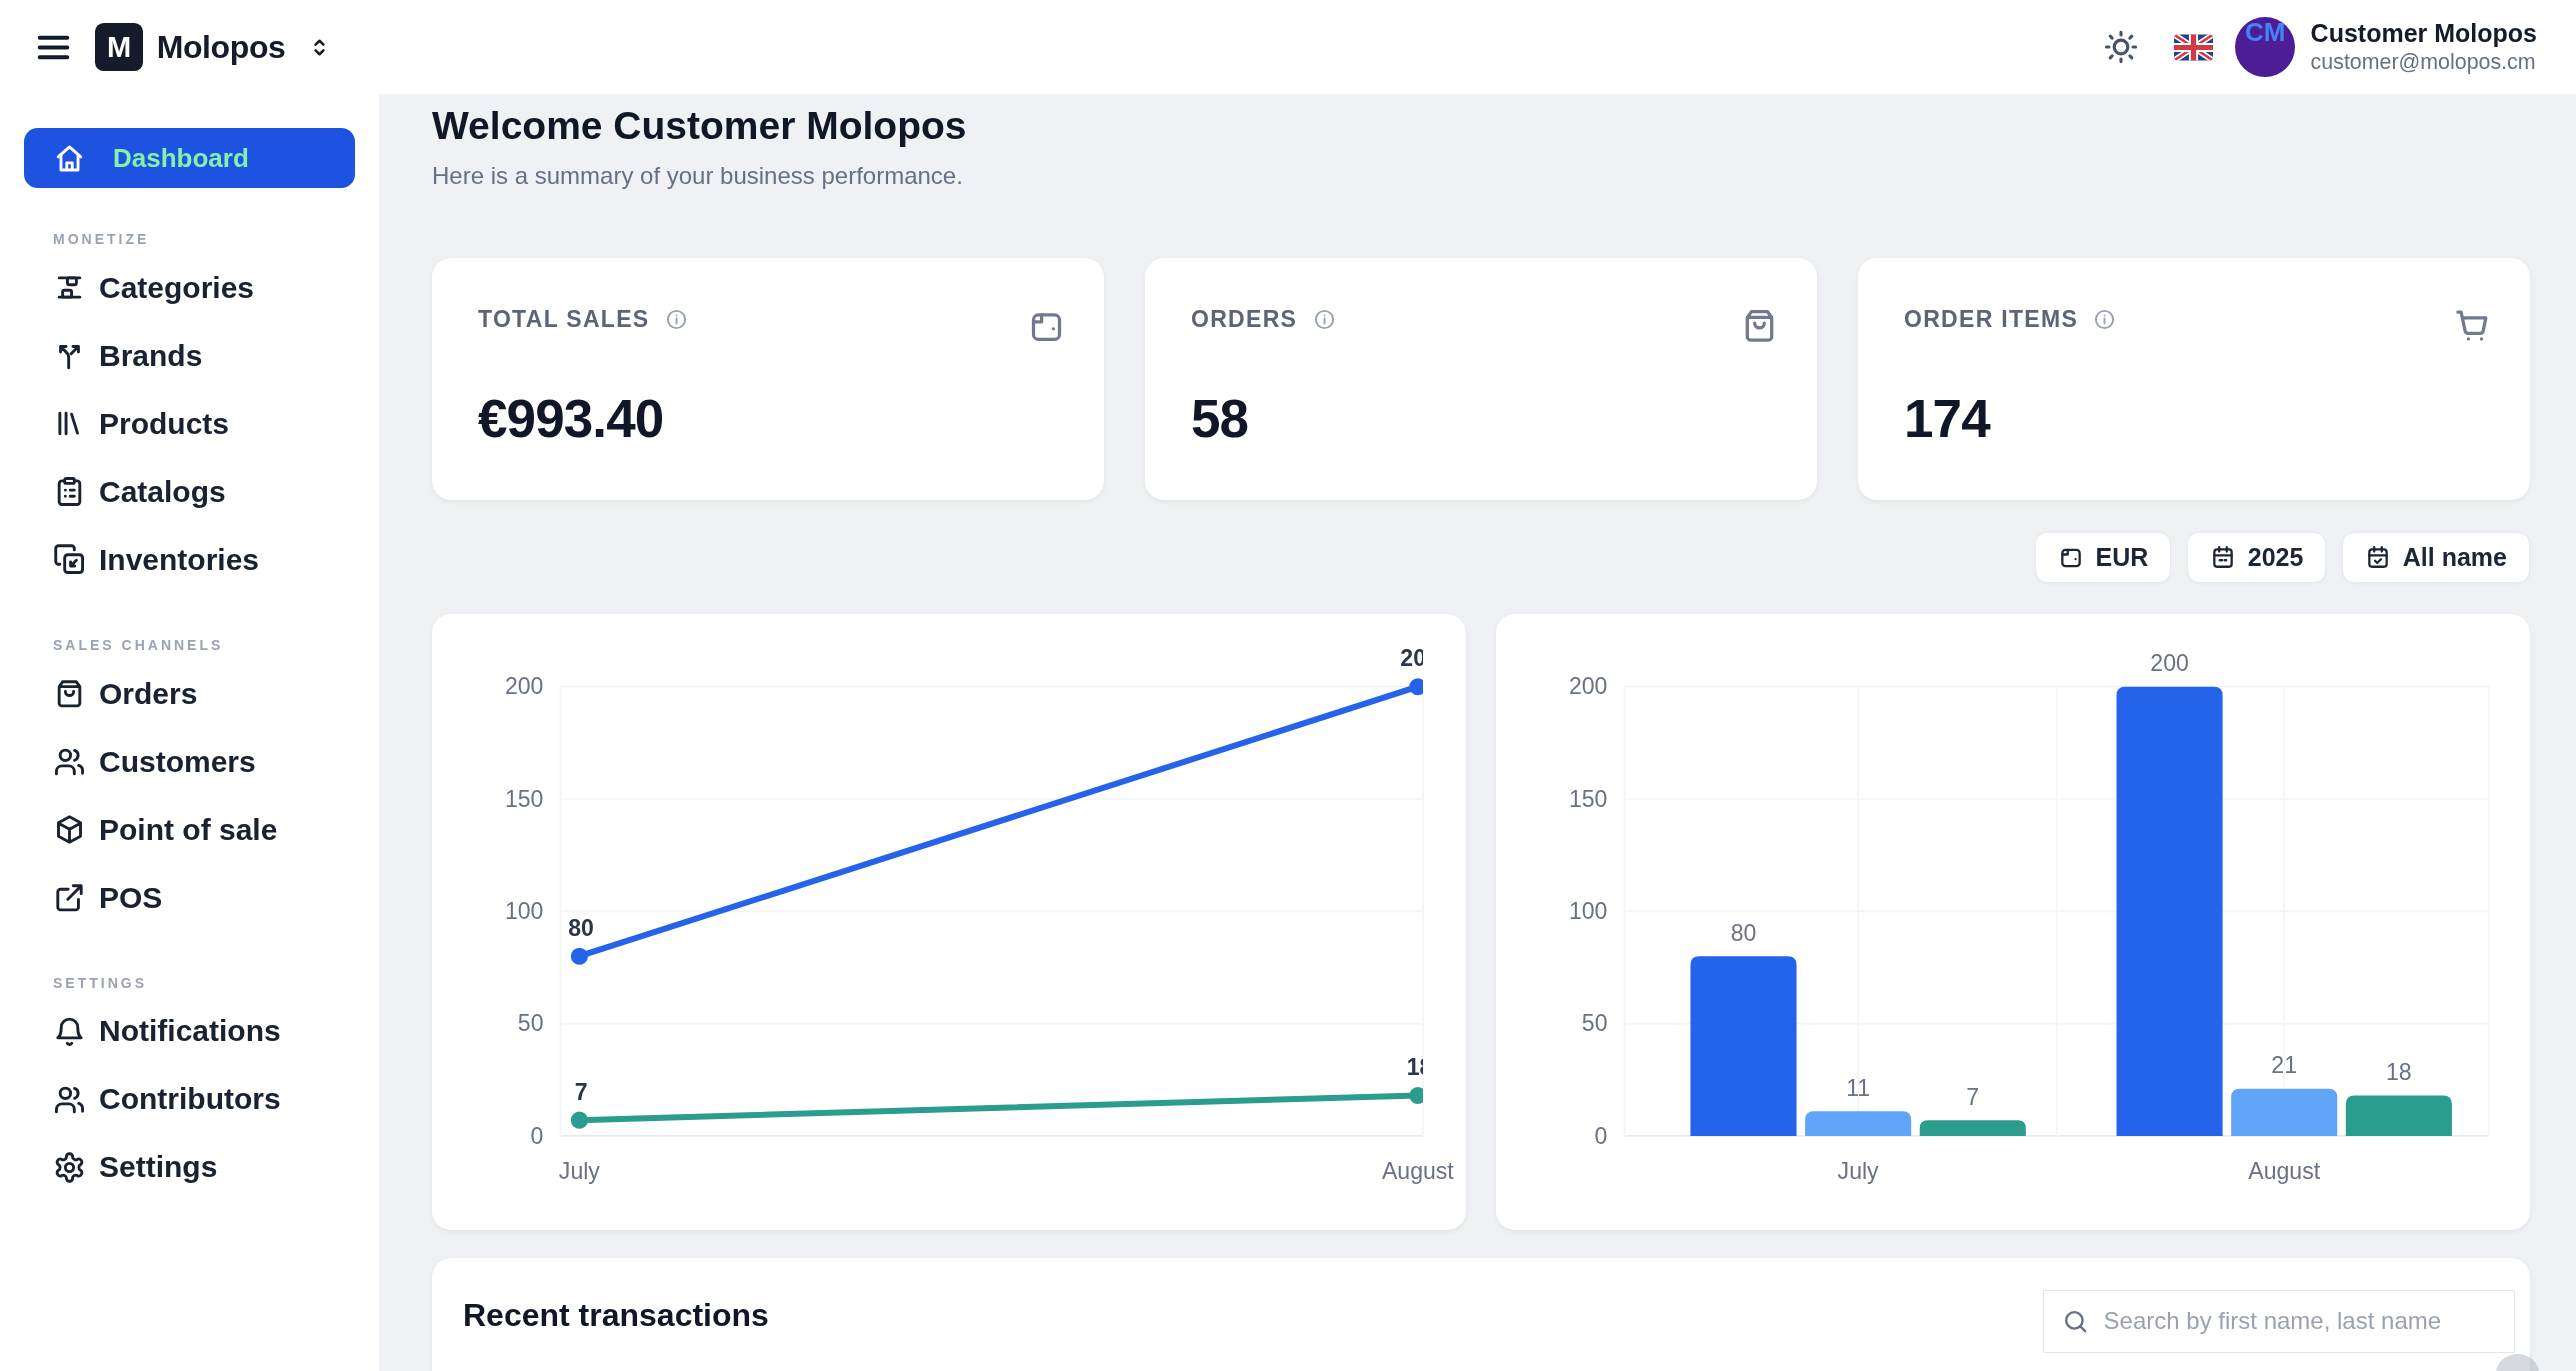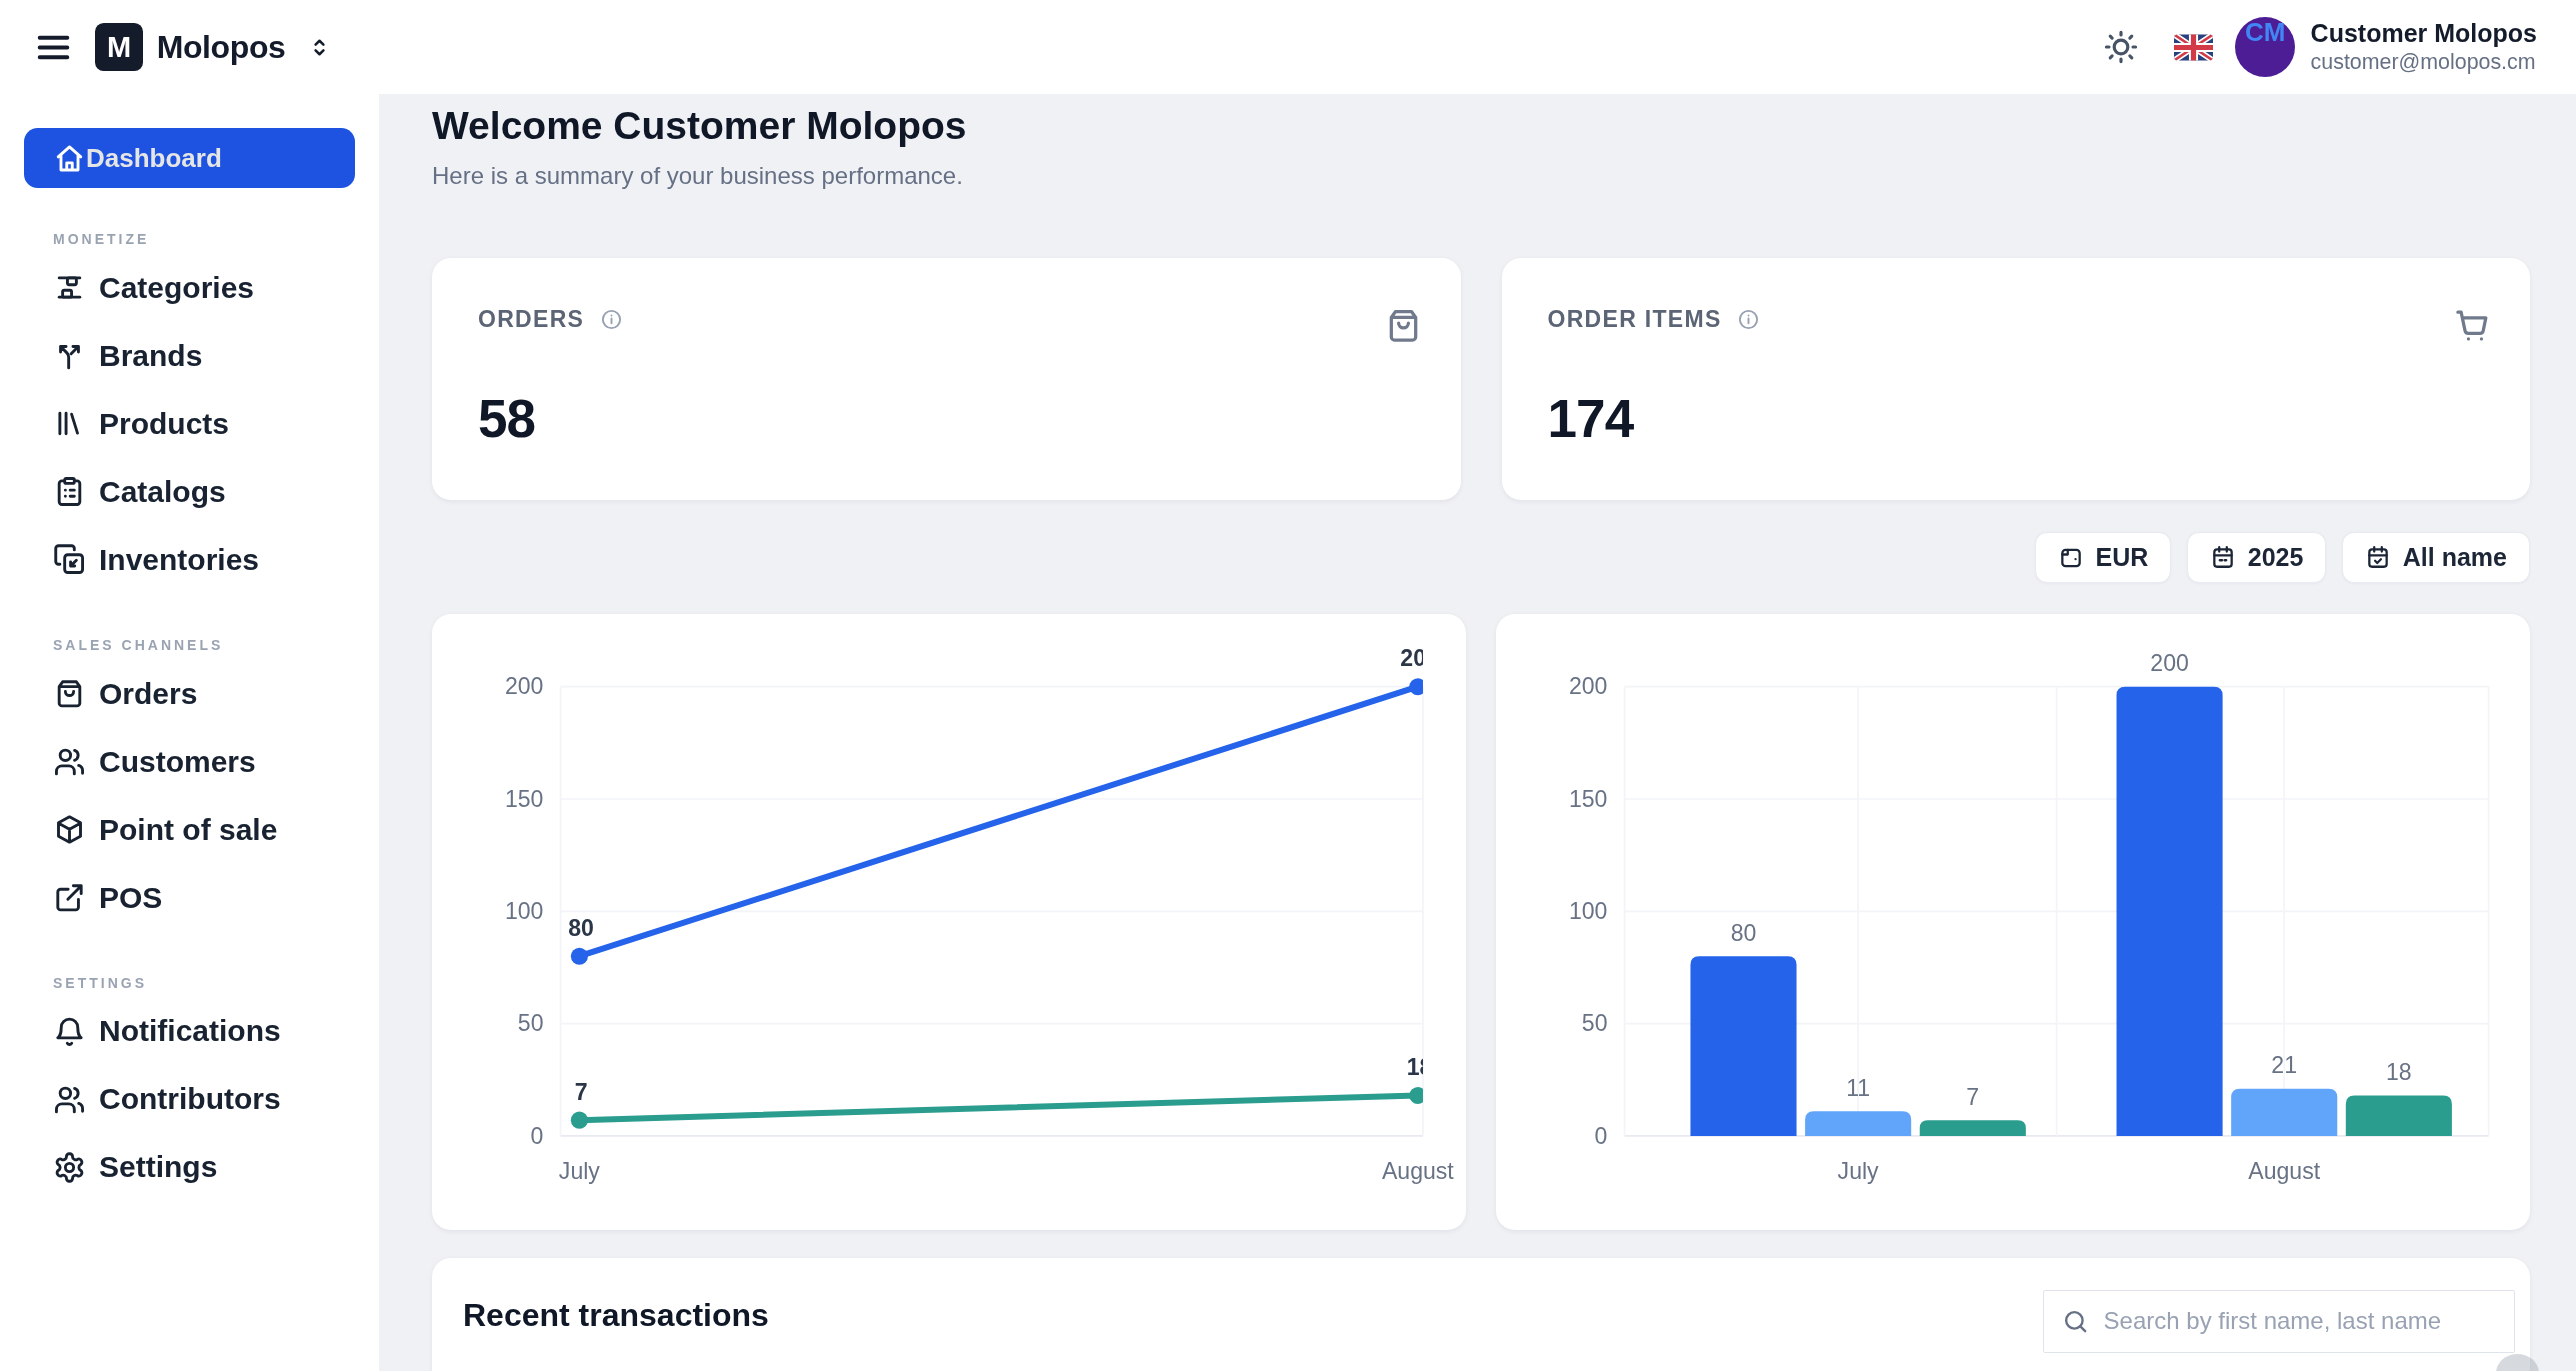--- a/index.html
+++ b/index.html
@@ -21,22 +21,22 @@
   .avatar{width:60px;height:60px;border-radius:50%;background:#4c1d95;color:#4285f4;
           font-size:26px;font-weight:600;display:flex;justify-content:center;
           margin-left:22px;cursor:pointer;}
   .user-block{margin-left:15.4px;line-height:1.25;}
   .user-name{font-size:25px;font-weight:700;color:#141c2b;text-align:right;}
   .user-email{font-size:21.4px;color:#667085;}
 
   
   .sidebar{position:absolute;left:0;top:94px;bottom:0;width:379px;background:#fff;
            padding:34px 24px 0;box-sizing:border-box;z-index:2;}
-  .dash-btn{height:60px;width:100%;background:#1d53e0;border:none;border-radius:13.7px;color:#e5e5e5;
-            display:flex;align-items:center;padding:0 0 0 29px;font-size:26px;font-weight:600;
+  .dash-btn{height:60px;width:100%;background:#1d53e0;border:none;border-radius:13.7px;color:#86efac;
+            display:flex;align-items:center;gap:27px;padding:0 0 0 29px;font-size:26px;font-weight:600;
             font-family:inherit;cursor:pointer;box-sizing:border-box;}
   .sec-label{margin:43px 0 0 29px;font-size:14px;font-weight:700;letter-spacing:3px;color:#9aa3b2;}
   .nav-item{display:flex;align-items:center;gap:13px;padding-left:29px;height:68px;
             font-size:30px;font-weight:600;color:#182230;cursor:pointer;border-radius:12px;}
   .nav-list{margin-top:6.8px;}
   .nav-ic{display:flex;flex:none;color:#182230;}
 
   
   .main{position:absolute;left:379px;top:94px;right:0;bottom:0;
         padding:10.3px 46px 0 53px;box-sizing:border-box;}
@@ -253,20 +253,40 @@
         <span>Settings</span>
       </div>
     </div>
   </nav>
 
   <main class="main">
     <h1 class="welcome">Welcome Customer Molopos</h1>
     <p class="subtitle">Here is a summary of your business performance.</p>
 
     <div class="cards">
+      <div class="stat-card">
+        <div class="card-top">
+          <div class="card-label">
+            <span>TOTAL SALES</span>
+            <span class="info-ic">
+              <svg width="23" height="23" viewBox="0 0 24 24" fill="none" stroke="currentColor" stroke-width="2" stroke-linecap="round">
+                  <circle cx="12" cy="12" r="9"></circle>
+                  <path d="M12 11v5M12 7.8h.01"></path>
+                </svg>
+            </span>
+          </div>
+          <span class="card-ic">
+            <svg width="39" height="39" viewBox="0 0 24 24" fill="none" stroke="currentColor" stroke-width="2" stroke-linecap="round" stroke-linejoin="round">
+                <rect x="4" y="5.5" width="16" height="15" rx="3"></rect>
+                <path d="M9 5.5v4.2H4M16.2 14h.01"></path>
+              </svg>
+          </span>
+        </div>
+        <div class="card-value">€993.40</div>
+      </div>
 
       <div class="stat-card">
         <div class="card-top">
           <div class="card-label">
             <span>ORDERS</span>
             <span class="info-ic">
               <svg width="23" height="23" viewBox="0 0 24 24" fill="none" stroke="currentColor" stroke-width="2" stroke-linecap="round">
                   <circle cx="12" cy="12" r="9"></circle>
                   <path d="M12 11v5M12 7.8h.01"></path>
                 </svg>

